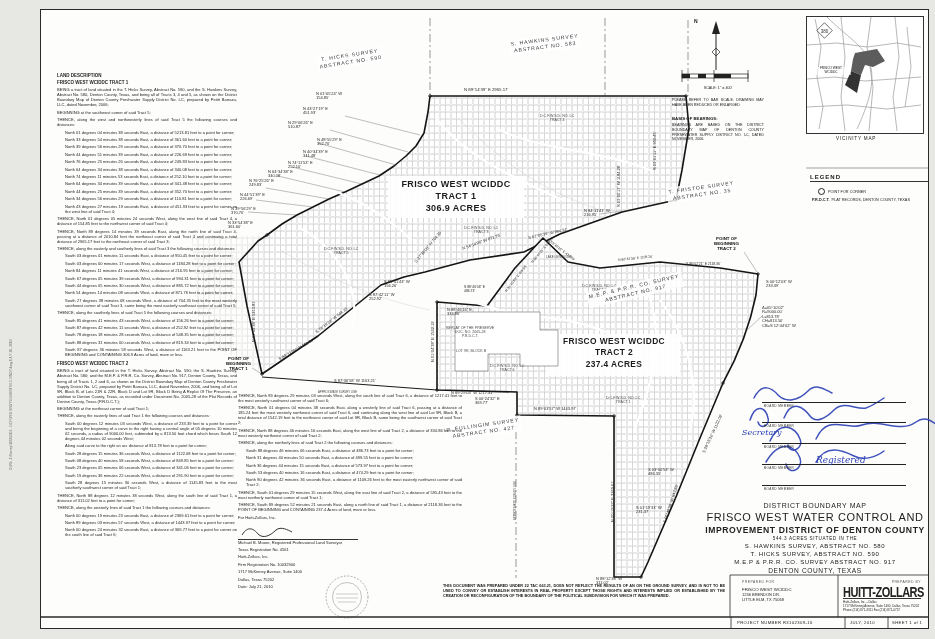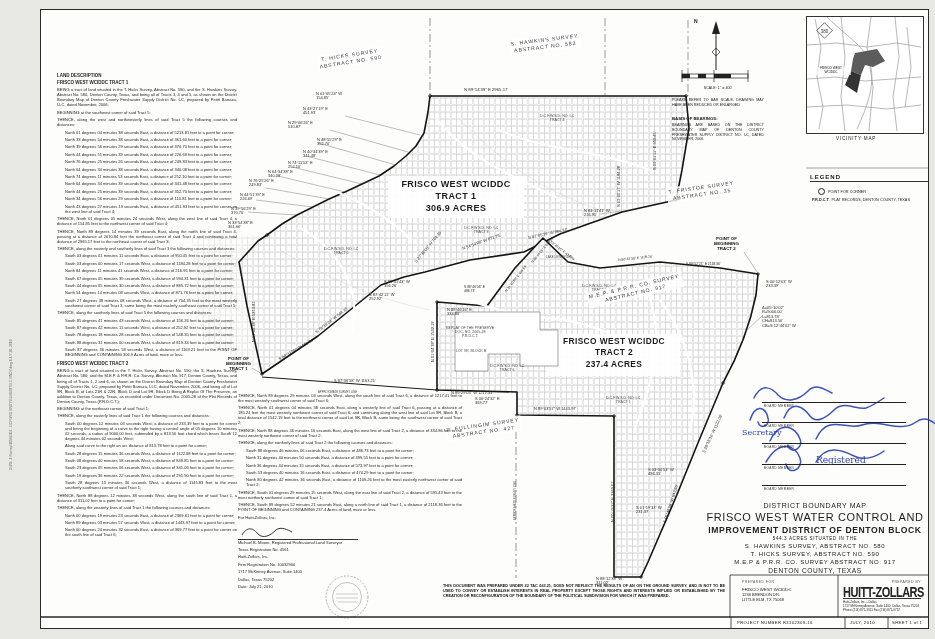--- a/index.html
+++ b/index.html
@@ -26,21 +26,21 @@
   
   .note{position:absolute;font-size:3.7px;line-height:1.3;color:#222;}
   .note b{font-size:4.3px;}
   .legend-title{position:absolute;font-size:6px;font-weight:bold;letter-spacing:1px;
            border-bottom:1px solid #333;padding-bottom:1px;}
   .legend-row{position:absolute;font-size:3.8px;color:#222;}
   .legend-sym{display:inline-block;width:5px;height:5px;border:.8px solid #222;
            border-radius:50%;vertical-align:middle;margin-right:3px;}
   .sigline{position:absolute;border-top:.8px solid #222;}
   .siglabel{position:absolute;font-size:3.1px;letter-spacing:.4px;color:#333;}
-  .script{position:absolute;color:#2b3fb5;
+  .script{position:absolute;color:#2b3fb5;font-style:italic;
           font-family:"DejaVu Serif",serif;}
   
   .tb-line{margin:0 0 1.8px 0;text-align:center;letter-spacing:.6px;}
   .tb{position:absolute;left:700px;top:502px;width:230px;}
   .small{font-size:3.4px;}
   .vicinity-caption{position:absolute;font-size:4.6px;letter-spacing:.8px;color:#222;}
   .vic-label{position:absolute;font-size:3.2px;line-height:1.2;text-align:center;color:#111;
              white-space:pre-line;background:rgba(255,255,255,.6);}
   .margin-note{position:absolute;font-size:3.4px;color:#777;transform:rotate(-90deg);
              transform-origin:0 0;white-space:nowrap;}
@@ -416,21 +416,21 @@
     <span class="siglabel" style="left:2px;top:1px;">BOARD MEMBER</span>
   </div>
   </div>
 <div class="script" style="left:742px;top:428px;font-size:8px;">Secretary</div>
 <div class="script" style="left:816px;top:455px;font-size:9px;">Registered</div>
 
 <div class="tb">
   <div>
       <p class="tb-line" style="font-size: 7px;">DISTRICT BOUNDARY MAP</p>
       <p class="tb-line" style="font-size: 11px; font-weight: normal;">FRISCO WEST WATER CONTROL AND</p>
-      <p class="tb-line" style="font-size: 8.6px; font-weight: bold;">IMPROVEMENT DISTRICT OF DENTON BLOCK</p>
+      <p class="tb-line" style="font-size: 8.6px; font-weight: bold;">IMPROVEMENT DISTRICT OF DENTON COUNTY</p>
       <p class="tb-line" style="font-size: 4.6px;">544.3 ACRES SITUATED IN THE</p>
       <p class="tb-line" style="font-size: 6px;">S. HAWKINS SURVEY, ABSTRACT NO. 580</p>
       <p class="tb-line" style="font-size: 6px;">T. HICKS SURVEY, ABSTRACT NO. 590</p>
       <p class="tb-line" style="font-size: 6px;">M.E.P &amp; P.R.R. CO. SURVEY ABSTRACT NO. 917</p>
       <p class="tb-line" style="font-size: 6.6px;">DENTON COUNTY, TEXAS</p>
     </div>
 </div>
 <div class="abs small" style="left:742px;top:580px;width:92px;">
   <div style="letter-spacing:.5px;color:#555;">PREPARED FOR</div>
   <div style="margin-top:3px;font-size:4.4px;">FRISCO WEST WCIDDC</div>

